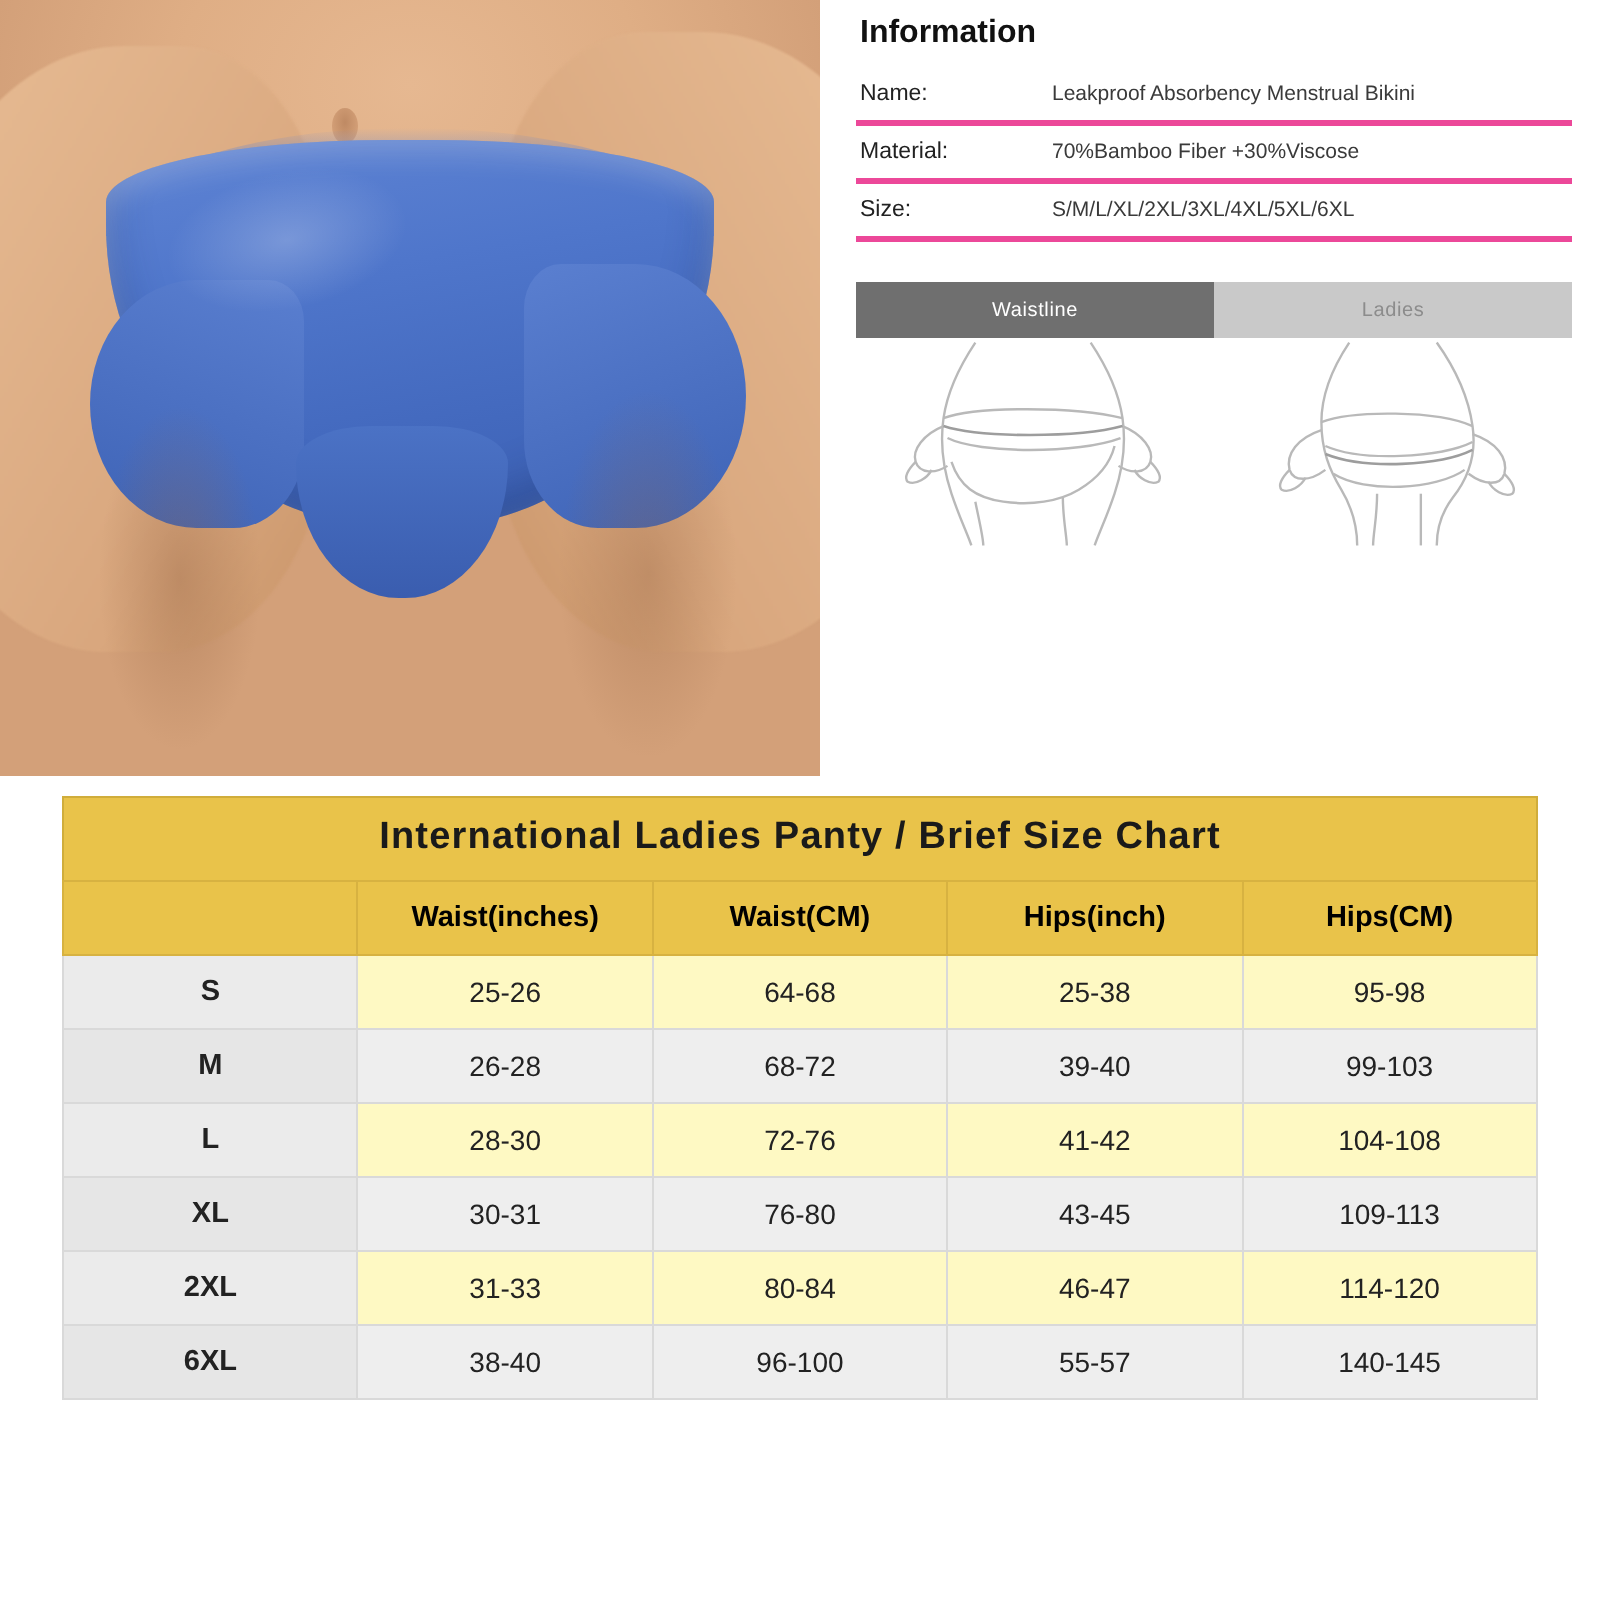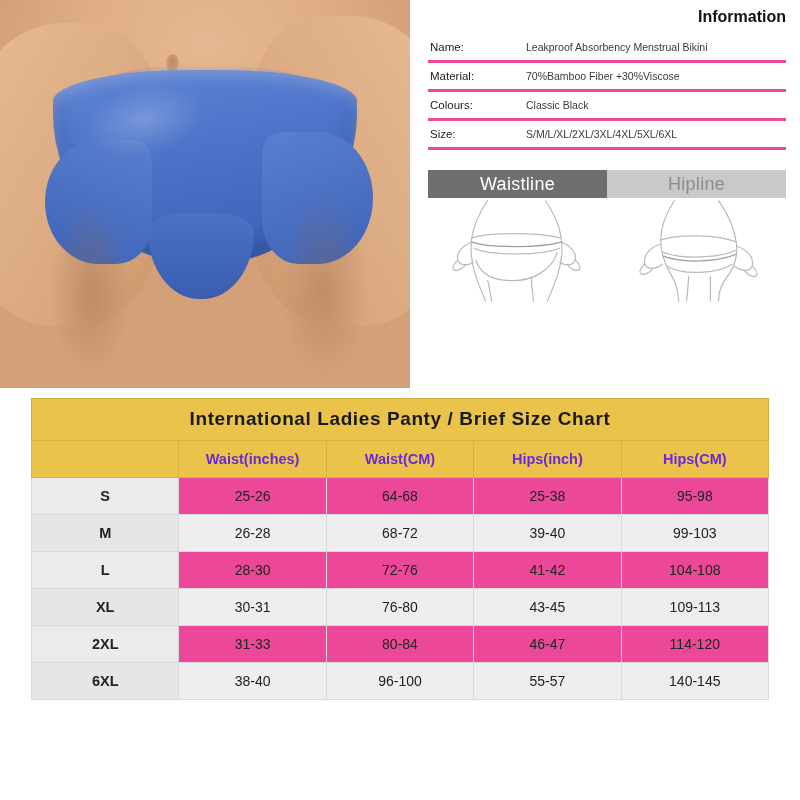--- a/index.html
+++ b/index.html
@@ -156,21 +156,20 @@
   .info {
     width: 390px;
     padding: 4px 14px 0 18px;
     box-sizing: border-box;
   }
   .info-title {
     font-size: 16px;
     font-weight: bold;
     color: #111;
     margin: 4px 0 8px 2px;
-    text-align: right;
   }
   .info-table {
     width: 358px;
     border-collapse: collapse;
     font-size: 11px;
     color: #333;
   }
   .info-table tr {
     border-bottom: 3px solid #ec4899;
   }
@@ -196,21 +195,21 @@
   .tabs {
     display: flex;
     width: 100%;
     height: 28px;
   }
   .tab {
     flex: 1;
     display: flex;
     align-items: center;
     justify-content: center;
-    font-size: 18px;
+    font-size: 10px;
     color: #ffffff;
     letter-spacing: .3px;
   }
   .tab.active {
     background: #6f6f6f;
   }
   .tab.inactive {
     background: #c9c9c9;
     color: #8c8c8c;
   }
@@ -254,34 +253,34 @@
     text-align: center;
     font-size: 14px;
     color: #222;
     height: 34px;
   }
   .chart thead th {
     background: #e9c34a;
     font-weight: bold;
     font-size: 14.5px;
     border-color: #d7b241;
-    color: #6d28d9;
+    color: #000000;
     margin-top: 36px;
   }
   .chart thead th.corner {
     background: #e9c34a;
   }
   .chart tbody th {
     background: #ebebeb;
     font-weight: bold;
     width: 102px;
     font-size: 14.5px;
   }
   .chart tbody td {
-    background: #ec4899;
+    background: #fef9c3;
   }
   .chart tbody tr:nth-child(even) td {
     background: #eeeeee;
   }
   .chart tbody tr:nth-child(even) th {
     background: #e6e6e6;
   }
 </style>
 </head>
 <body>
@@ -313,34 +312,30 @@
         <tbody>
           <tr>
             <td class="label">Name:</td>
             <td class="value">Leakproof Absorbency  Menstrual Bikini</td>
           </tr>
           <tr>
             <td class="label">Material:</td>
             <td class="value">70%Bamboo Fiber +30%Viscose</td>
           </tr>
           <tr>
-            <td class="label">Colours:</td>
-            <td class="value">Classic Black</td>
-          </tr>
-          <tr>
             <td class="label">Size:</td>
             <td class="value">S/M/L/XL/2XL/3XL/4XL/5XL/6XL</td>
           </tr>
         </tbody>
       </table>
 
       <div class="measure">
         <div class="tabs">
           <div class="tab active">Waistline</div>
-          <div class="tab inactive">Hipline</div>
+          <div class="tab inactive">Ladies</div>
         </div>
         <div class="figures">
           <div class="figure">
             <svg viewBox="0 0 180 105" xmlns="http://www.w3.org/2000/svg" aria-hidden="true">
               <g fill="none" stroke="#b9b9b9" stroke-width="1.2">
                 <path d="M60 2 C52 14 46 26 44 40 C42 54 44 66 48 78 C52 90 56 98 58 104"></path>
                 <path d="M118 2 C126 14 132 26 134 40 C136 54 134 66 130 78 C126 90 122 98 120 104"></path>
                 <path d="M44 40 C60 34 110 34 134 40"></path>
                 <path d="M46 50 C62 58 112 58 133 50"></path>
                 <path d="M48 62 C52 74 60 80 74 82 C88 84 102 82 112 76 C122 70 128 62 130 54"></path>

